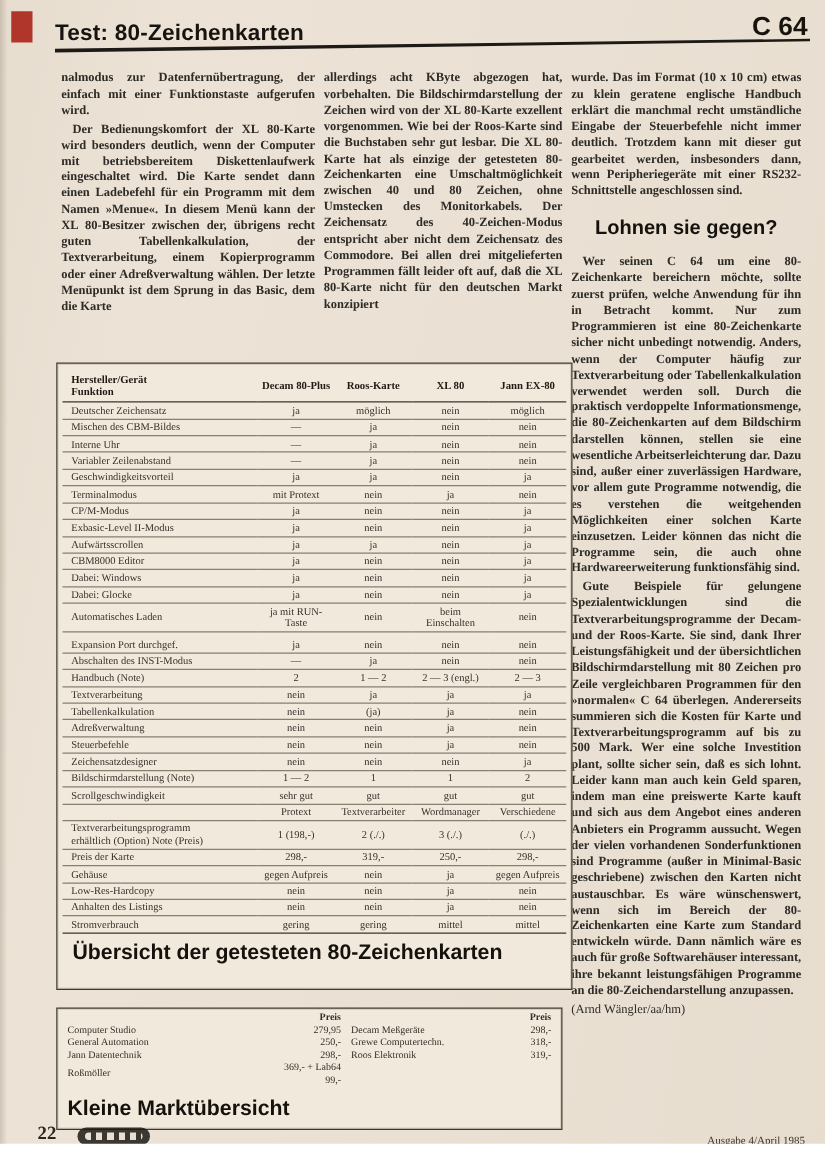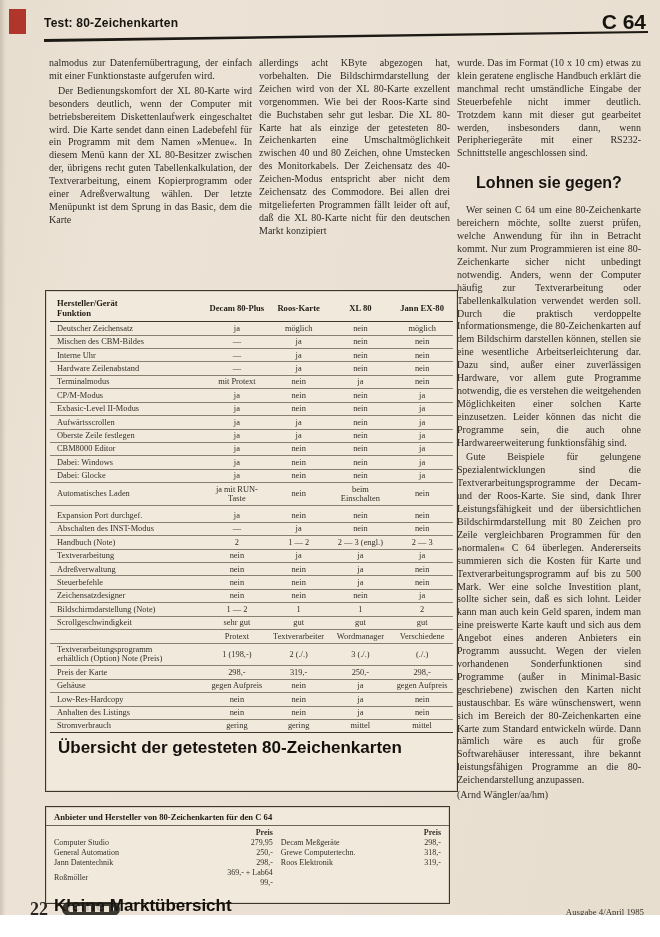--- a/index.html
+++ b/index.html
@@ -2,27 +2,27 @@
 <html><head>
 <meta charset="utf-8">
 <style>
   html,body{margin:0;padding:0;}
   body{width:660px;height:937px;position:relative;background:#ffffff;overflow:hidden;
        font-family:"Liberation Serif",serif;color:#2e2b26;}
   .paper{position:absolute;left:0;top:0;width:660px;height:918px;
          background:linear-gradient(100deg,#e6ddcf 0%,#ece3d6 18%,#eae1d4 55%,#e7ddcf 100%);}
   .red-tab{position:absolute;left:9px;top:9px;width:17px;height:25px;background:#b0362b;}
   .masthead-title{position:absolute;left:44px;top:16px;font-family:"Liberation Sans",sans-serif;
-         font-weight:bold;font-size:12px;letter-spacing:0.2px;color:#17140f;}
+         font-weight:bold;font-size:18px;letter-spacing:0.2px;color:#17140f;}
   .masthead-badge{position:absolute;right:14px;top:10px;font-family:"Liberation Sans",sans-serif;
          font-weight:bold;font-size:21px;color:#17140f;}
   .masthead-rule{position:absolute;left:44px;top:30px;width:604px;height:14px;}
 
   .col{position:absolute;overflow:hidden;text-align:justify;}
-  .col p{margin:0 0 2px 0;font-size:10px;line-height:12.9px;}
+  .col p{margin:0 0 2px 0;font-size:10px;line-height:12.9px;font-weight:bold;}
   .col p.indent{text-indent:9px;}
   .col1{left:49px;top:57px;width:203px;height:228px;}
   .col2{left:259px;top:57px;width:191px;height:228px;}
   .col3{left:457px;top:57px;width:184px;height:856px;}
   .sec-heading{font-family:"Liberation Sans",sans-serif;font-weight:bold;font-size:16px;
          text-align:center;margin:14px 0 12px 0;color:#15120d;}
   .byline{text-align:left;font-size:10px;margin-top:1px;}
 
   .tbl-box{position:absolute;background:#f1e9dc;border:1.6px solid #3c362e;box-shadow:0 0 0 1px #d8cfc0 inset;}
   .cmp{left:45px;top:290px;width:403px;height:492px;padding:4px;}
@@ -43,21 +43,21 @@
   .mkt table{border-collapse:collapse;width:100%;table-layout:fixed;margin-top:2px;}
   .mkt th,.mkt td{font-size:8px;line-height:1.25;padding:0 4px;color:#35302a;}
   .mkt th{font-weight:bold;text-align:right;}
   .mkt .c-name1{width:42%;text-align:left;padding-left:8px;}
   .mkt .c-price1{width:16%;text-align:right;}
   .mkt .c-name2{width:30%;text-align:left;}
   .mkt .c-price2{width:12%;text-align:right;padding-right:8px;}
   .mkt .tbl-caption{border-top:none;margin-top:3px;}
 
   .footer-issue{position:absolute;right:16px;top:907px;font-size:8.8px;color:#3a352d;}
-  .footer-pageno{position:absolute;left:30px;top:899px;font-size:18px;font-weight:bold;color:#2a2620;}
+  .footer-pageno{position:absolute;left:30px;top:899px;font-size:15px;font-weight:bold;color:#2a2620;}
   .footer-logo{position:absolute;left:62px;top:902px;width:58px;height:14px;background:#1d1a15;
          border-radius:7px;opacity:0.85;}
   .footer-logo::after{content:"";position:absolute;left:6px;top:4px;width:46px;height:6px;
          background:repeating-linear-gradient(90deg,#e9e0d3 0 5px,#1d1a15 5px 9px);border-radius:3px;}
   .scan-strip{position:absolute;left:0;bottom:0;width:660px;height:22px;background:#ffffff;}
   .scan-edge{position:absolute;left:0;top:0;width:6px;height:918px;
          background:linear-gradient(90deg,rgba(120,105,85,0.25),rgba(120,105,85,0));}
 </style>
 </head>
 <body>
@@ -117,25 +117,32 @@
             <td class="val">nein</td>
           </tr>
           <tr>
             <td class="lbl">Interne Uhr</td>
             <td class="val">—</td>
             <td class="val">ja</td>
             <td class="val">nein</td>
             <td class="val">nein</td>
           </tr>
           <tr>
-            <td class="lbl">Hardware Zeilenabstand</td>
+            <td class="lbl">Variabler Zeilenabstand</td>
             <td class="val">—</td>
             <td class="val">ja</td>
             <td class="val">nein</td>
             <td class="val">nein</td>
+          </tr>
+          <tr>
+            <td class="lbl">Geschwindigkeitsvorteil</td>
+            <td class="val">ja</td>
+            <td class="val">ja</td>
+            <td class="val">nein</td>
+            <td class="val">ja</td>
           </tr>
           <tr>
             <td class="lbl">Terminalmodus</td>
             <td class="val">mit Protext</td>
             <td class="val">nein</td>
             <td class="val">ja</td>
             <td class="val">nein</td>
           </tr>
           <tr>
             <td class="lbl">CP/M-Modus</td>
@@ -146,27 +153,20 @@
           </tr>
           <tr>
             <td class="lbl">Exbasic-Level II-Modus</td>
             <td class="val">ja</td>
             <td class="val">nein</td>
             <td class="val">nein</td>
             <td class="val">ja</td>
           </tr>
           <tr>
             <td class="lbl">Aufwärtsscrollen</td>
-            <td class="val">ja</td>
-            <td class="val">ja</td>
-            <td class="val">nein</td>
-            <td class="val">ja</td>
-          </tr>
-          <tr>
-            <td class="lbl">Oberste Zeile festlegen</td>
             <td class="val">ja</td>
             <td class="val">ja</td>
             <td class="val">nein</td>
             <td class="val">ja</td>
           </tr>
           <tr>
             <td class="lbl">CBM8000 Editor</td>
             <td class="val">ja</td>
             <td class="val">nein</td>
             <td class="val">nein</td>
@@ -214,20 +214,27 @@
             <td class="val">1 — 2</td>
             <td class="val">2 — 3 (engl.)</td>
             <td class="val">2 — 3</td>
           </tr>
           <tr>
             <td class="lbl">Textverarbeitung</td>
             <td class="val">nein</td>
             <td class="val">ja</td>
             <td class="val">ja</td>
             <td class="val">ja</td>
+          </tr>
+          <tr>
+            <td class="lbl">Tabellenkalkulation</td>
+            <td class="val">nein</td>
+            <td class="val">(ja)</td>
+            <td class="val">ja</td>
+            <td class="val">nein</td>
           </tr>
           <tr>
             <td class="lbl">Adreßverwaltung</td>
             <td class="val">nein</td>
             <td class="val">nein</td>
             <td class="val">ja</td>
             <td class="val">nein</td>
           </tr>
           <tr>
             <td class="lbl">Steuerbefehle</td>
@@ -306,21 +313,20 @@
             <td class="val">gering</td>
             <td class="val">mittel</td>
             <td class="val">mittel</td>
           </tr>
         </tbody>
     </table>
     <div class="tbl-caption">Übersicht der getesteten 80-Zeichenkarten</div>
   </section>
 
   <section class="tbl-box mkt">
-    <div class="mkt-title">Anbieter und Hersteller von 80-Zeichenkarten für den C 64</div>
     <table>
       <thead>
         <tr>
           <th class="c-name1"></th>
           <th class="c-price1">Preis</th>
           <th class="c-name2"></th>
           <th class="c-price2">Preis</th>
         </tr>
       </thead>
       <tbody>

